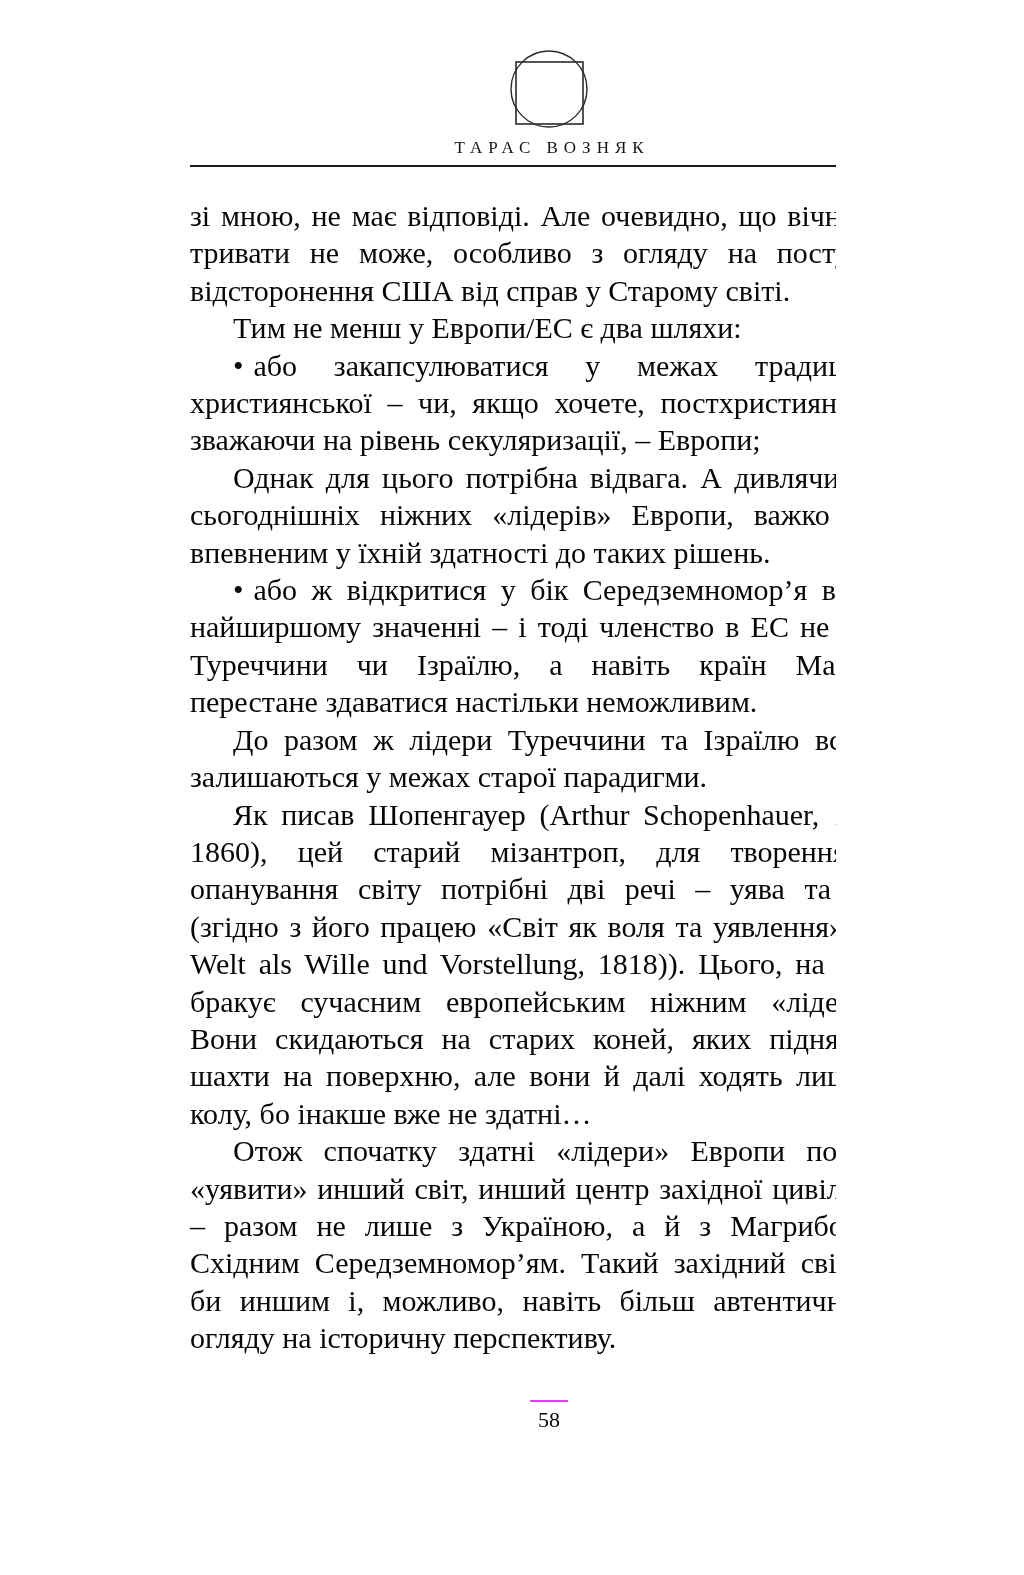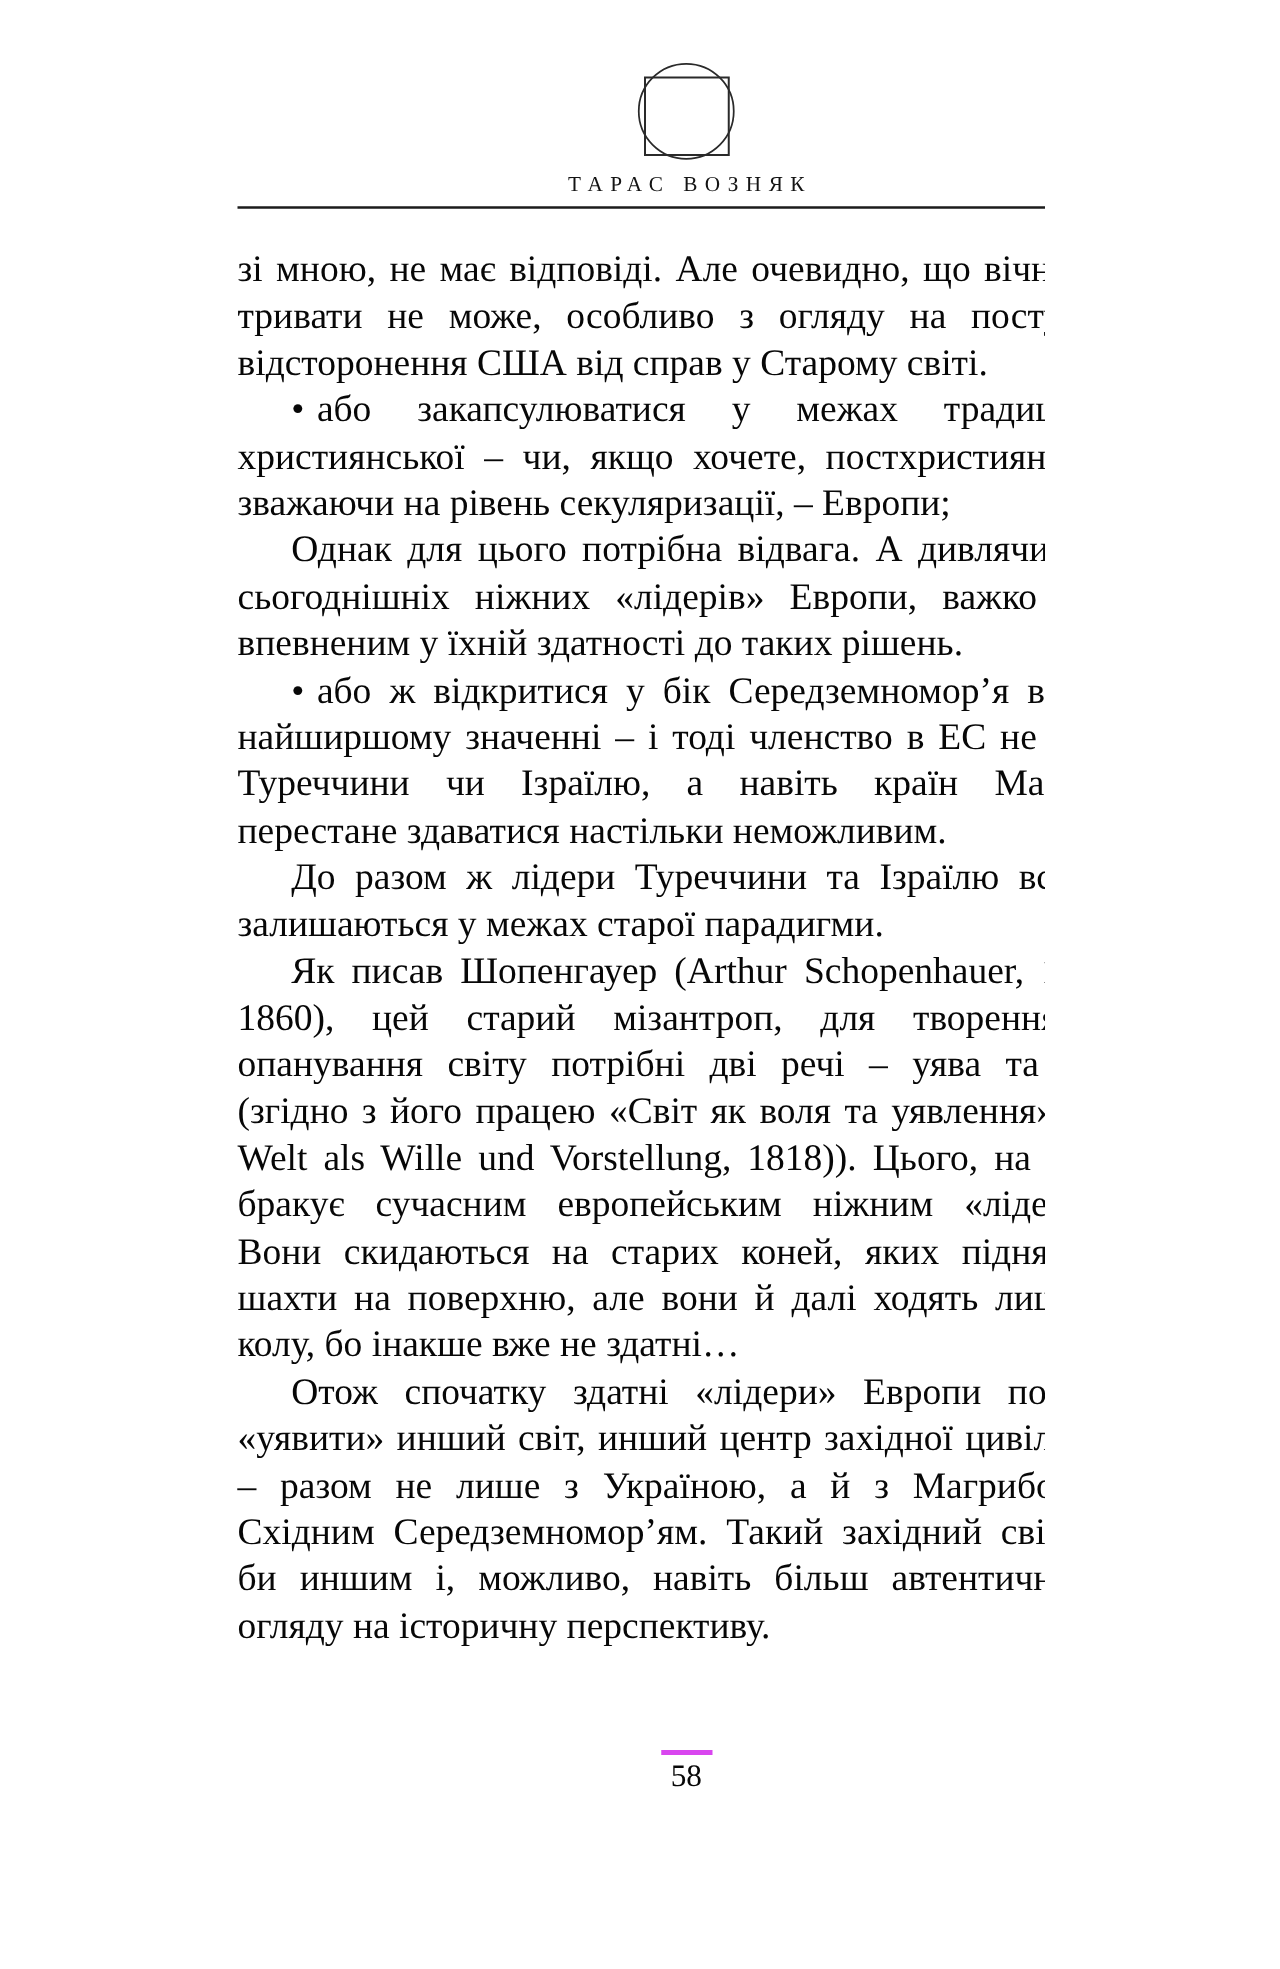--- a/index.html
+++ b/index.html
@@ -64,23 +64,23 @@
   }
   footer.page-footer {
     position: absolute;
     top: 1400px;
     left: 190px;
     width: 718px;
     display: flex;
     justify-content: center;
   }
   .page-number-box {
-    border-top: 4px solid #d946ef;
+    border-top: 2px solid #d946ef;
     padding: 0 8px;
-    font-size: 25px;
+    font-size: 22px;
     line-height: 36px;
     color: #070707;
   }
 </style>
 </head>
 <body>
 
 <div class="page">
   <div class="column">
 
@@ -90,20 +90,21 @@
           <circle cx="43" cy="39" r="38" fill="none" stroke="#2a2a2a" stroke-width="1.4"></circle>
           <rect x="10" y="12" width="67" height="62" fill="none" stroke="#2a2a2a" stroke-width="1.6"></rect>
         </svg>
       </div>
       <div class="author">ТАРАС ВОЗНЯК</div>
       <div class="header-rule"></div>
     </header>
 
     <main class="body-text">
         <p class="no-indent">зі мною, не має відповіді. Але очевидно, що вічно так тривати не може, особливо з огляду на поступове відсторонення США від справ у Старому світі.</p>
+        <p class="">Тим не менш у Европи/ЕС є два шляхи:</p>
         <p class=""><span class="bullet">•</span>або закапсулюватися у межах традиційної християнської – чи, якщо хочете, постхристиянської, зважаючи на рівень секуляризації, – Европи;</p>
         <p class="">Однак для цього потрібна відвага. А дивлячись на сьогоднішніх ніжних «лідерів» Европи, важко бути впевненим у їхній здатності до таких рішень.</p>
         <p class=""><span class="bullet">•</span>або ж відкритися у бік Середземномор’я в його найширшому значенні – і тоді членство в ЕС не лише Туреччини чи Ізраїлю, а навіть країн Магрибу перестане здаватися настільки неможливим.</p>
         <p class="">До разом ж лідери Туреччини та Ізраїлю все ще залишаються у межах старої парадигми.</p>
         <p class="">Як писав Шопенгауер (Arthur Schopenhauer, 1788–1860), цей старий мізантроп, для творення чи опанування світу потрібні дві речі – уява та воля (згідно з його працею «Світ як воля та уявлення» (Die Welt als Wille und Vorstellung, 1818)). Цього, на жаль, бракує сучасним европейським ніжним «лідерам». Вони скидаються на старих коней, яких підняли із шахти на поверхню, але вони й далі ходять лише по колу, бо інакше вже не здатні…</p>
         <p class="">Отож спочатку здатні «лідери» Европи повинні «уявити» инший світ, инший центр західної цивілізації – разом не лише з Україною, а й з Магрибом та Східним Середземномор’ям. Такий західний світ був би иншим і, можливо, навіть більш автентичним з огляду на історичну перспективу.</p>
       </main>
 
   </div>
 

